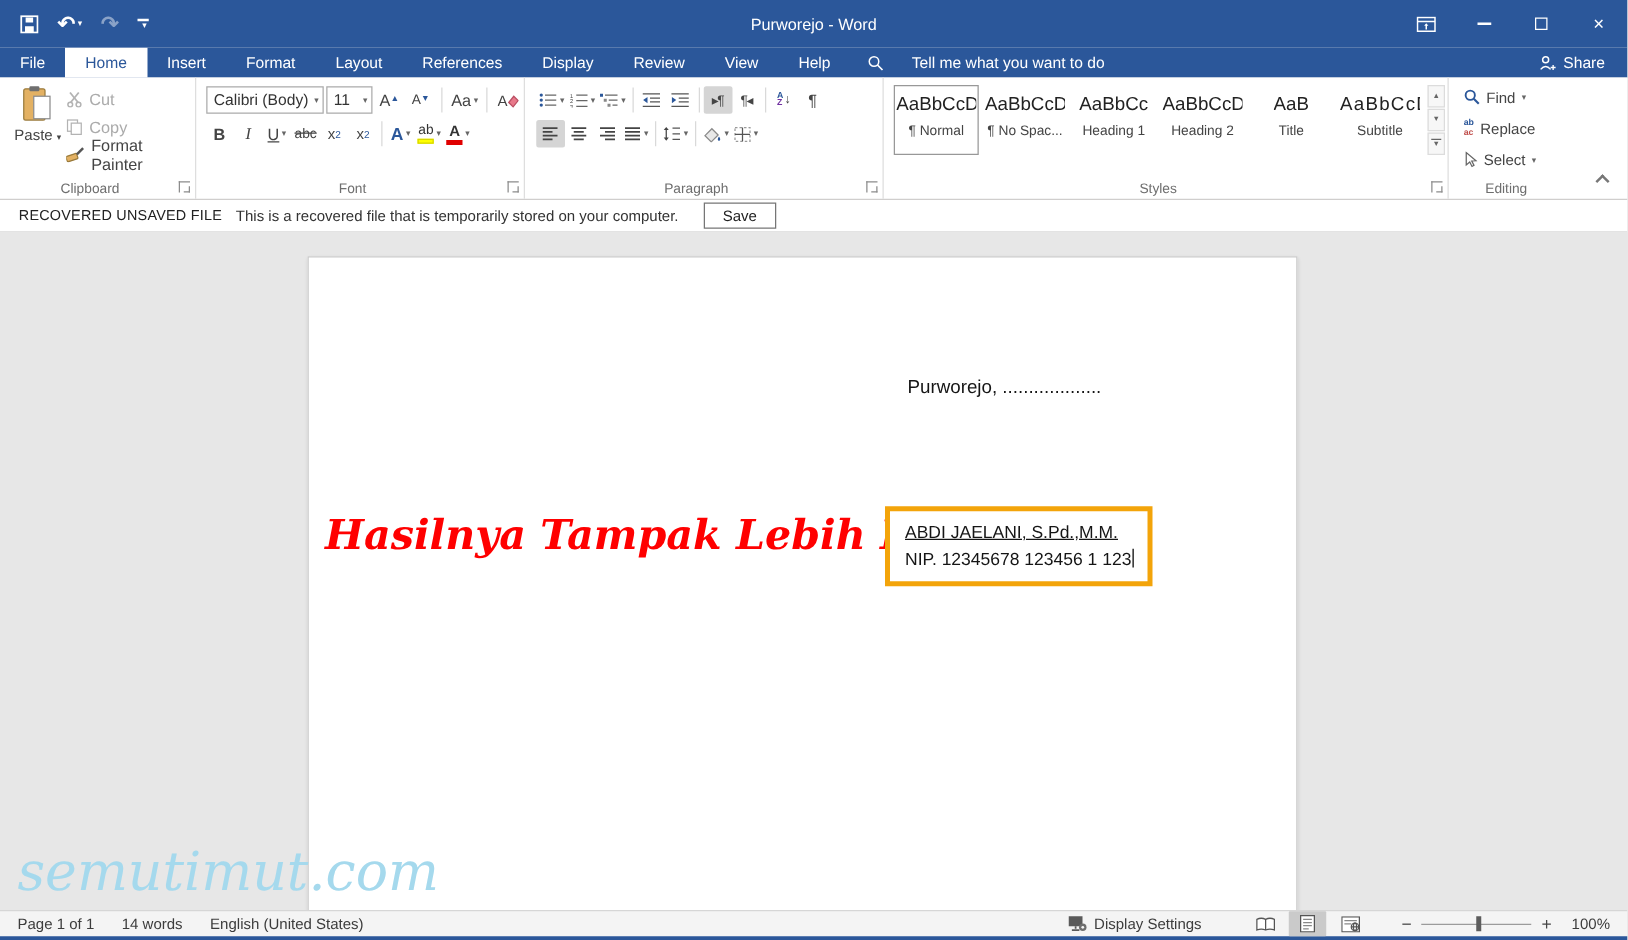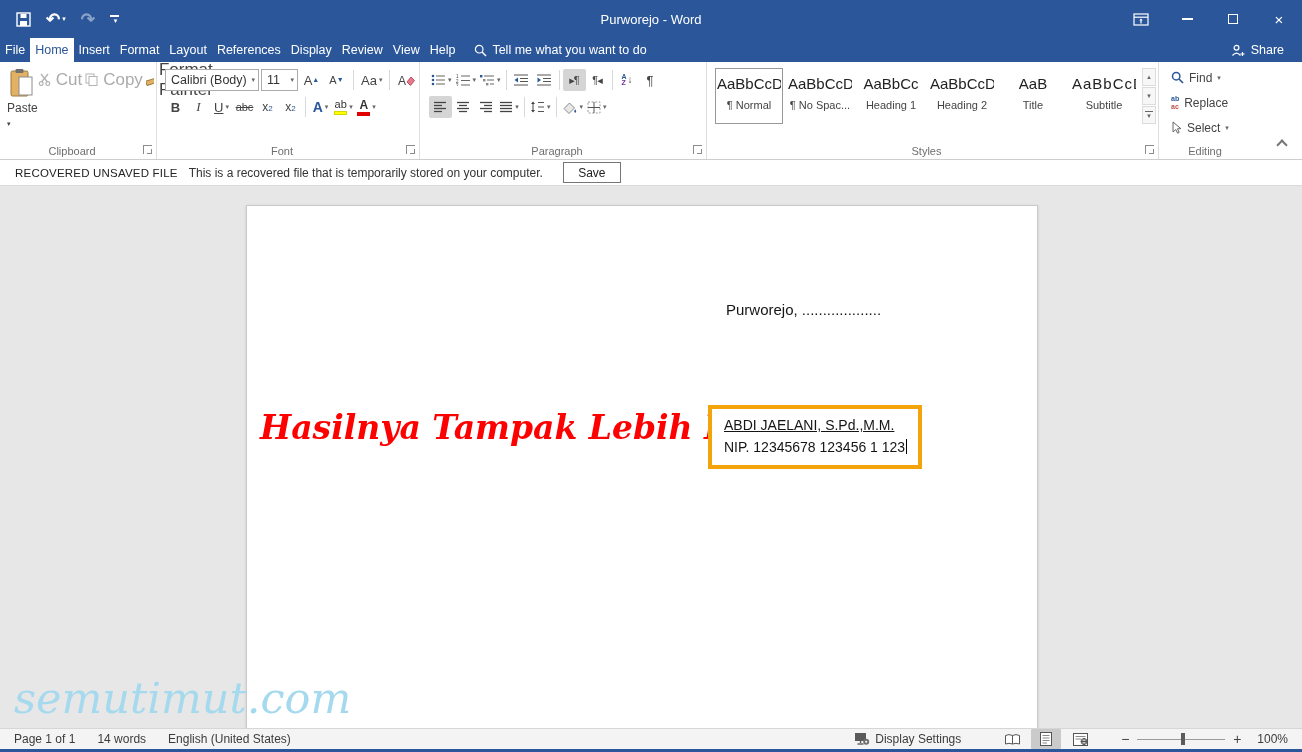--- a/index.html
+++ b/index.html
@@ -19,40 +19,40 @@
   .qat-more .caret{font-size:7px}
   .win-title{position:absolute;left:0;right:0;text-align:center;font-size:13px;pointer-events:none}
   .winctrl{margin-left:auto;display:flex;height:38px}
   .winctrl .wbtn{width:46px;display:flex;align-items:center;justify-content:center;font-size:15px}
   .maxbox{width:10px;height:10px;border:1.5px solid #fff}
   .minbar{width:11px;height:1.5px;background:#fff}
   .closeg{font-size:21px;font-weight:300;line-height:1}
 
   
   .tabrow{height:24px;background:#2b579a;display:flex;align-items:stretch;color:#fff;font-size:12.5px;flex:0 0 auto}
-  .tab{padding:0 5px;display:flex;align-items:center;cursor:default}
+  .tab{padding:0 16px;display:flex;align-items:center;cursor:default}
   .tab.active{background:#fff;color:#2b579a}
-  .tellme{display:flex;align-items:center;gap:5px;margin-left:14px;color:#fff}
+  .tellme{display:flex;align-items:center;gap:22px;margin-left:14px;color:#fff}
   .share{margin-left:auto;display:flex;align-items:center;gap:6px;padding-right:18px}
 
   
   .ribbon{height:98px;background:#fff;border-bottom:1px solid #d0cecd;display:flex;position:relative;flex:0 0 auto}
   .rgroup{position:relative;border-right:1px solid #dedede;flex:0 0 auto}
   .glabel{position:absolute;bottom:2px;left:0;right:12px;text-align:center;font-size:11px;color:#6e6e6e}
   .dlg{position:absolute;right:4px;bottom:5px;width:9px;height:9px;border-left:1px solid #8c8c8c;border-top:1px solid #8c8c8c}
   .dlg::after{content:"";position:absolute;right:0;bottom:0;width:4px;height:4px;border-right:1.5px solid #8c8c8c;border-bottom:1.5px solid #8c8c8c}
   .rbtn{display:inline-flex;align-items:center;justify-content:center;min-width:23px;height:22px;padding:0 2px;border-radius:2px;color:#444;font-size:13px;cursor:default}
   .rbtn .caret{font-size:7px;color:#666;margin-left:2px}
   .pressed{background:#d5d5d5}
   .vdiv{width:1px;height:20px;background:#d9d9d9;margin:0 3px;align-self:center}
 
   
   .g-clip{width:157px;display:flex;padding:6px 0 0 7px}
   .pastebtn{width:48px;display:flex;flex-direction:column;align-items:center;gap:3px;font-size:12px;color:#444}
-  .clipcol{display:flex;flex-direction:row;gap:3px;padding-top:2px;font-size:17px}
+  .clipcol{display:flex;flex-direction:column;gap:3px;padding-top:2px;font-size:13px}
   .srow{display:flex;align-items:center;gap:5px;height:19px;color:#444}
   .disabled{color:#ababab}
 
   
   .g-font{width:263px}
   .frow1{display:flex;align-items:center;gap:2px;margin:7px 0 0 8px}
   .combo{height:22px;border:1px solid #ababab;display:flex;align-items:center;font-size:12.5px;color:#333;padding:0 3px 0 5px;background:#fff}
   .combo .caret{margin-left:auto;font-size:7px;color:#666}
   .c-family{width:94px}
   .c-size{width:37px}

